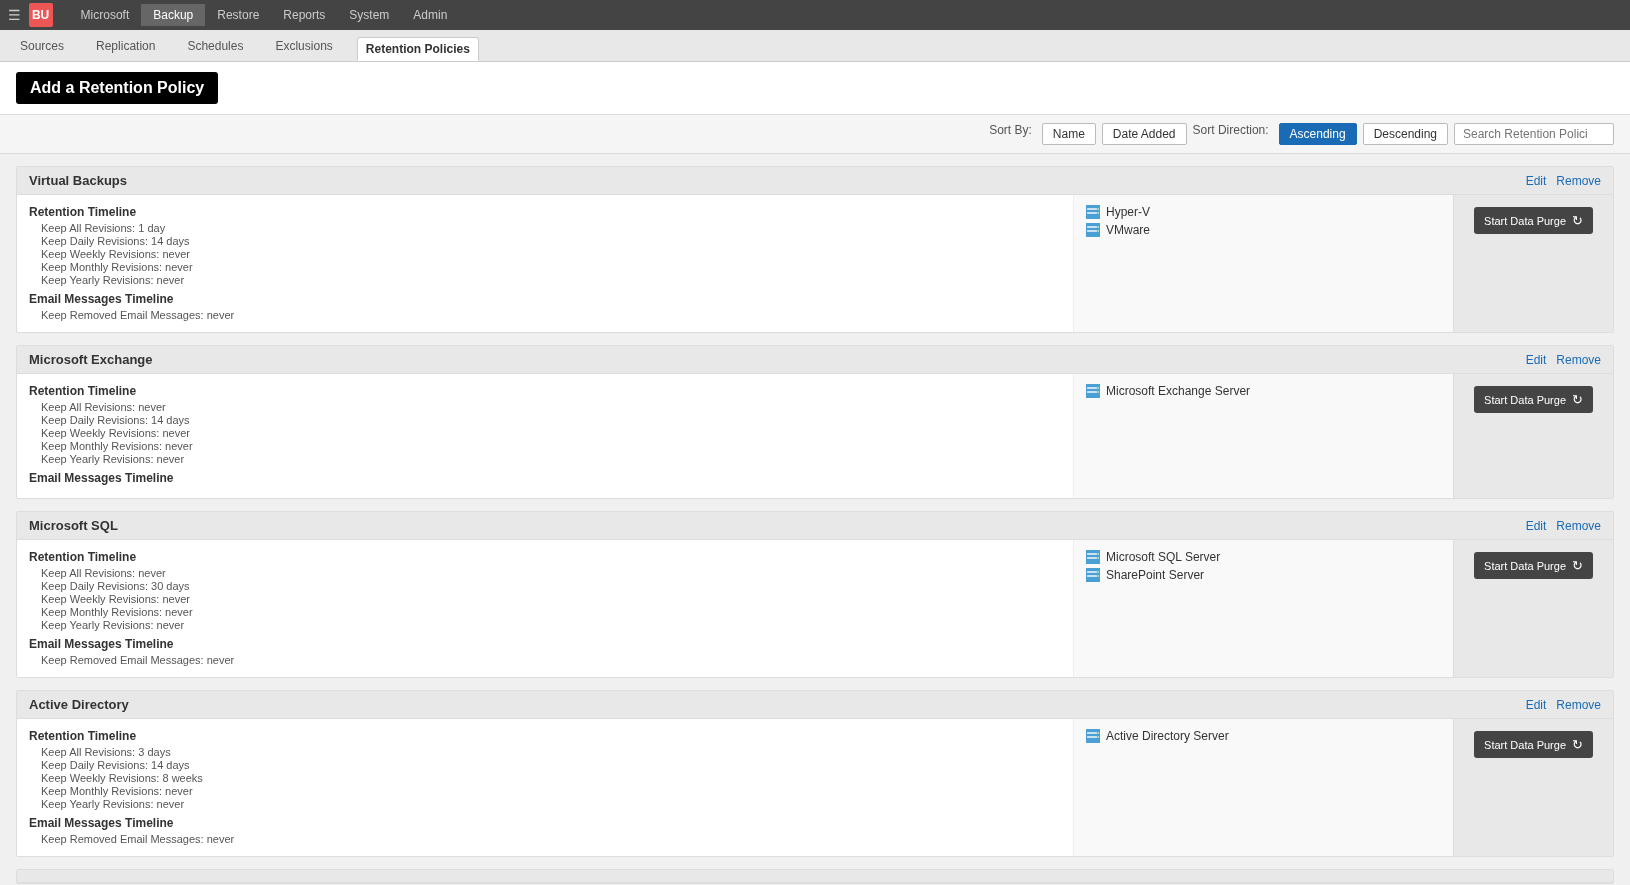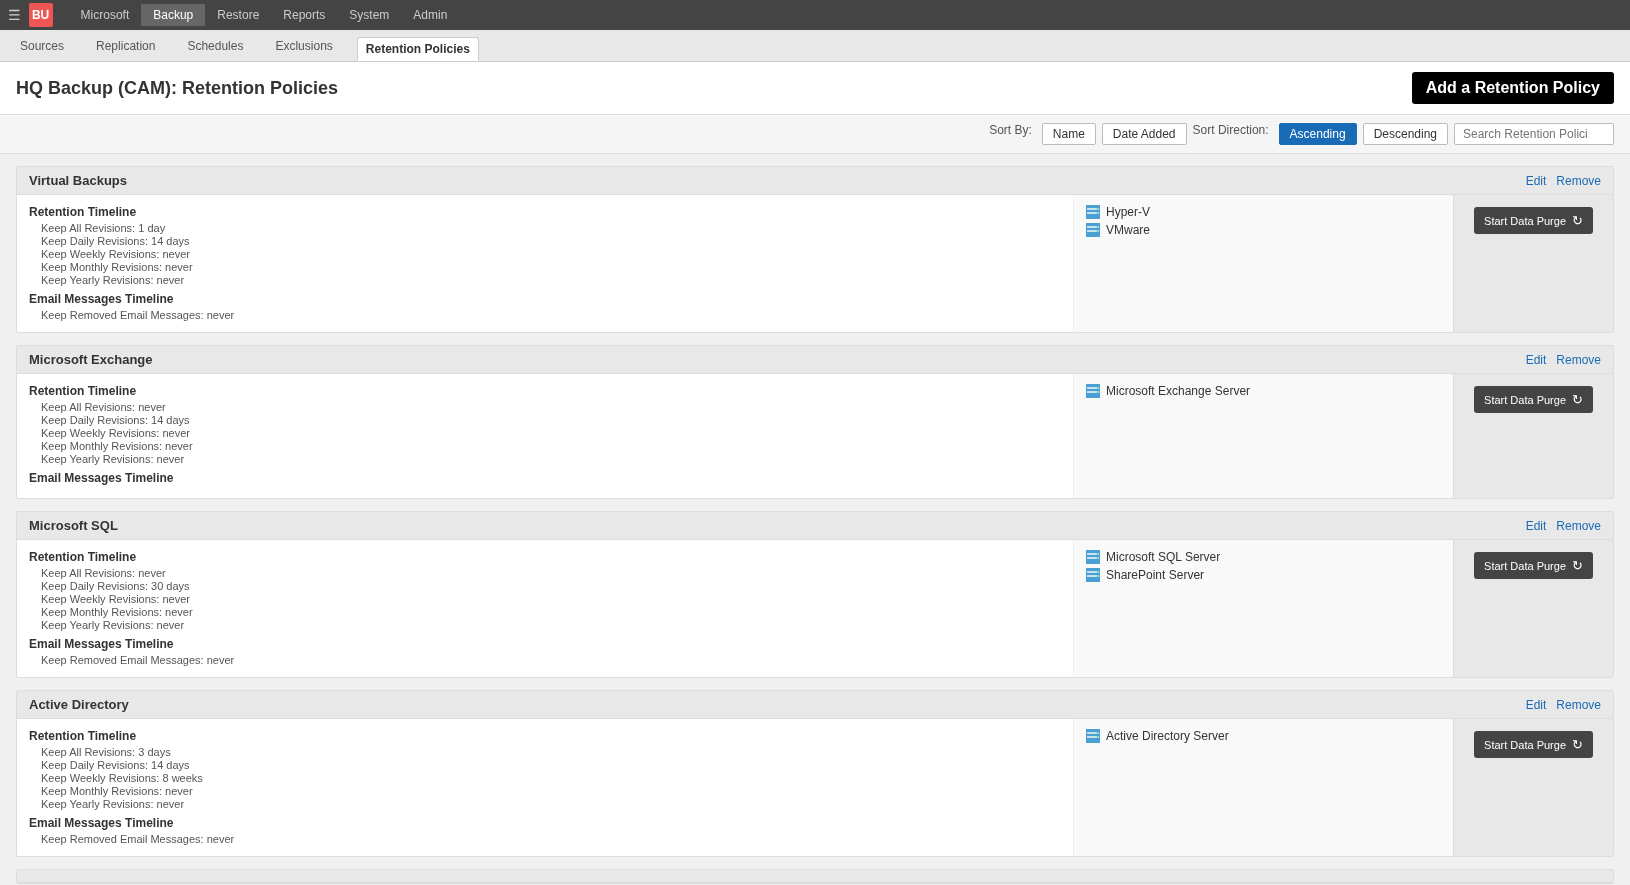--- a/index.html
+++ b/index.html
@@ -71,21 +71,20 @@
 
 <div class="sub-nav">
   <span class="sub-nav-item">Sources</span>
   <span class="sub-nav-item">Replication</span>
   <span class="sub-nav-item">Schedules</span>
   <span class="sub-nav-item">Exclusions</span>
   <span class="sub-nav-item active">Retention Policies</span>
 </div>
 
 <div class="page-header">
-  <h1 class="page-title">HQ Backup (CAM): Retention Policies</h1>
   <button class="add-policy-btn">Add a Retention Policy</button>
 </div>
 
 <div class="toolbar">
   <span class="toolbar-label">Sort By:</span>
   <button class="sort-btn">Name</button>
   <button class="sort-btn">Date Added</button>
   <span class="toolbar-label">Sort Direction:</span>
   <button class="sort-btn active">Ascending</button>
   <button class="sort-btn">Descending</button>

